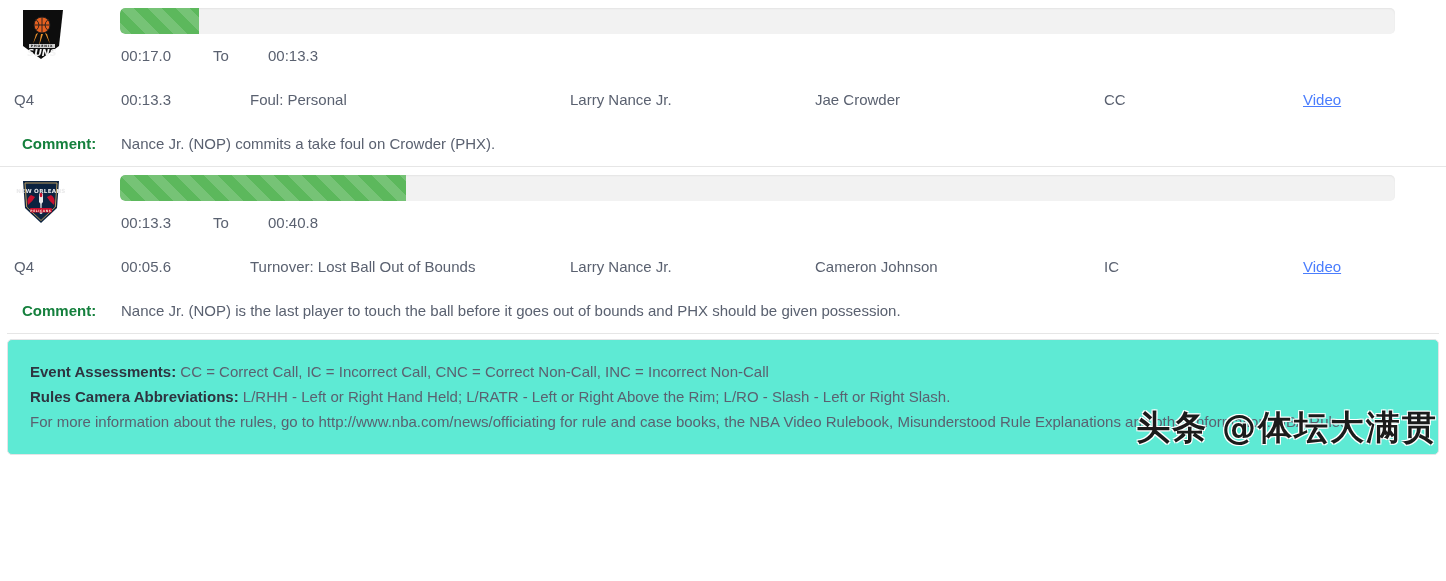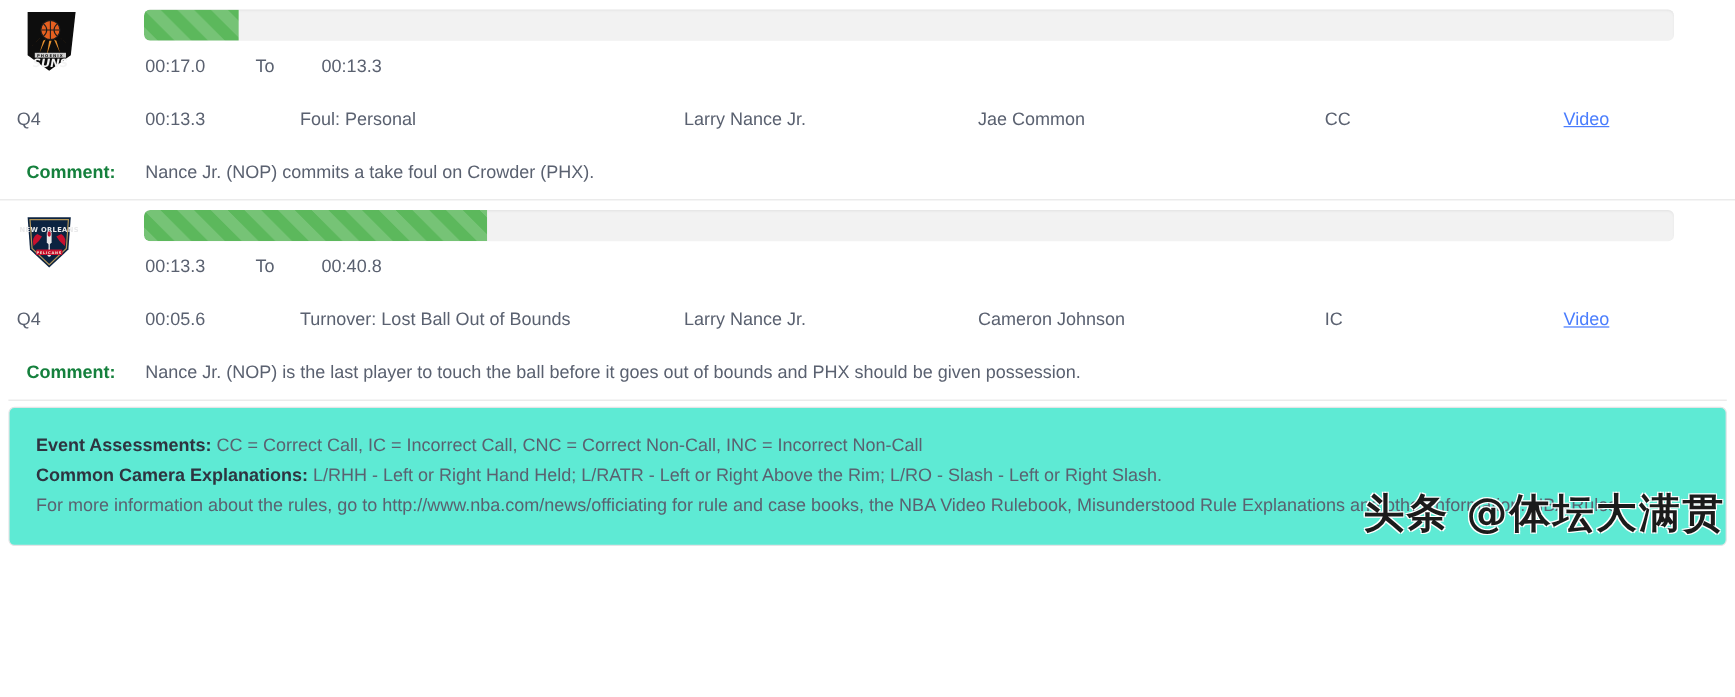--- a/index.html
+++ b/index.html
@@ -192,21 +192,21 @@
       <span class="time-start">00:17.0</span>
       <span class="time-to">To</span>
       <span class="time-end">00:13.3</span>
     </div>
 
     <div class="event-row">
       <span class="c-period">Q4</span>
       <span class="c-clock">00:13.3</span>
       <span class="c-calltype">Foul: Personal</span>
       <span class="c-committing">Larry Nance Jr.</span>
-      <span class="c-disadv">Jae Common</span>
+      <span class="c-disadv">Jae Crowder</span>
       <span class="c-assess">CC</span>
       <a class="c-video video-link">Video</a>
     </div>
 
     <div class="comment-row">
       <span class="comment-label">Comment:</span>
       <span class="comment-text">Nance Jr. (NOP) commits a take foul on Crowder (PHX).</span>
     </div>
   </div>
 
@@ -256,19 +256,19 @@
     </div>
   </div>
 
   <div class="legend-sep"></div>
 
   <div class="legend-box">
     <div class="legend-line">
       <span class="legend-key">Event Assessments:</span><span> CC = Correct Call, IC = Incorrect Call, CNC = Correct Non-Call, INC = Incorrect Non-Call</span>
     </div>
     <div class="legend-line">
-      <span class="legend-key">Common Camera Explanations:</span><span> L/RHH - Left or Right Hand Held; L/RATR - Left or Right Above the Rim; L/RO - Slash - Left or Right Slash.</span>
+      <span class="legend-key">Rules Camera Abbreviations:</span><span> L/RHH - Left or Right Hand Held; L/RATR - Left or Right Above the Rim; L/RO - Slash - Left or Right Slash.</span>
     </div>
     <div class="legend-line wrap">For more information about the rules, go to http://www.nba.com/news/officiating for rule and case books, the NBA Video Rulebook, Misunderstood Rule Explanations and other information. NBA Rules</div>
   </div>
 
   <div class="watermark">头条 @体坛大满贯</div>
 </div>
 
 </body></html>

